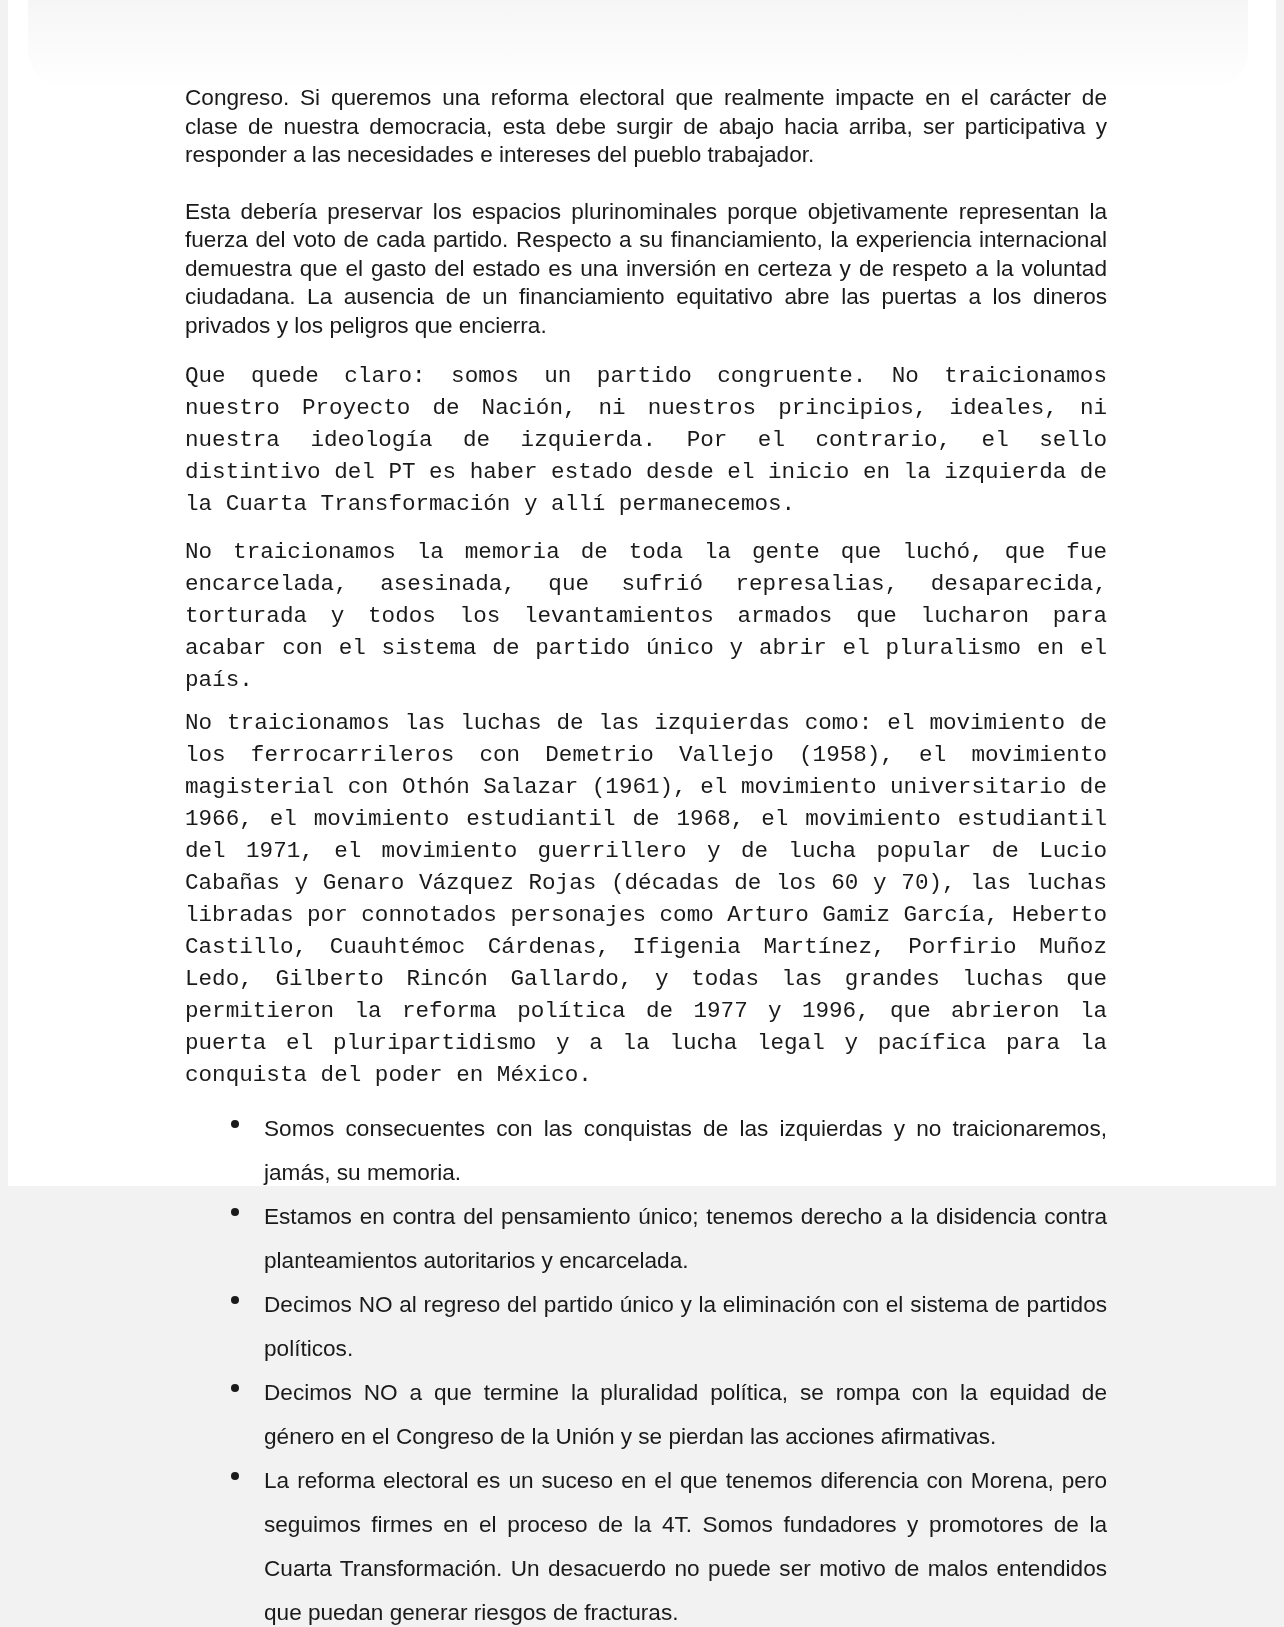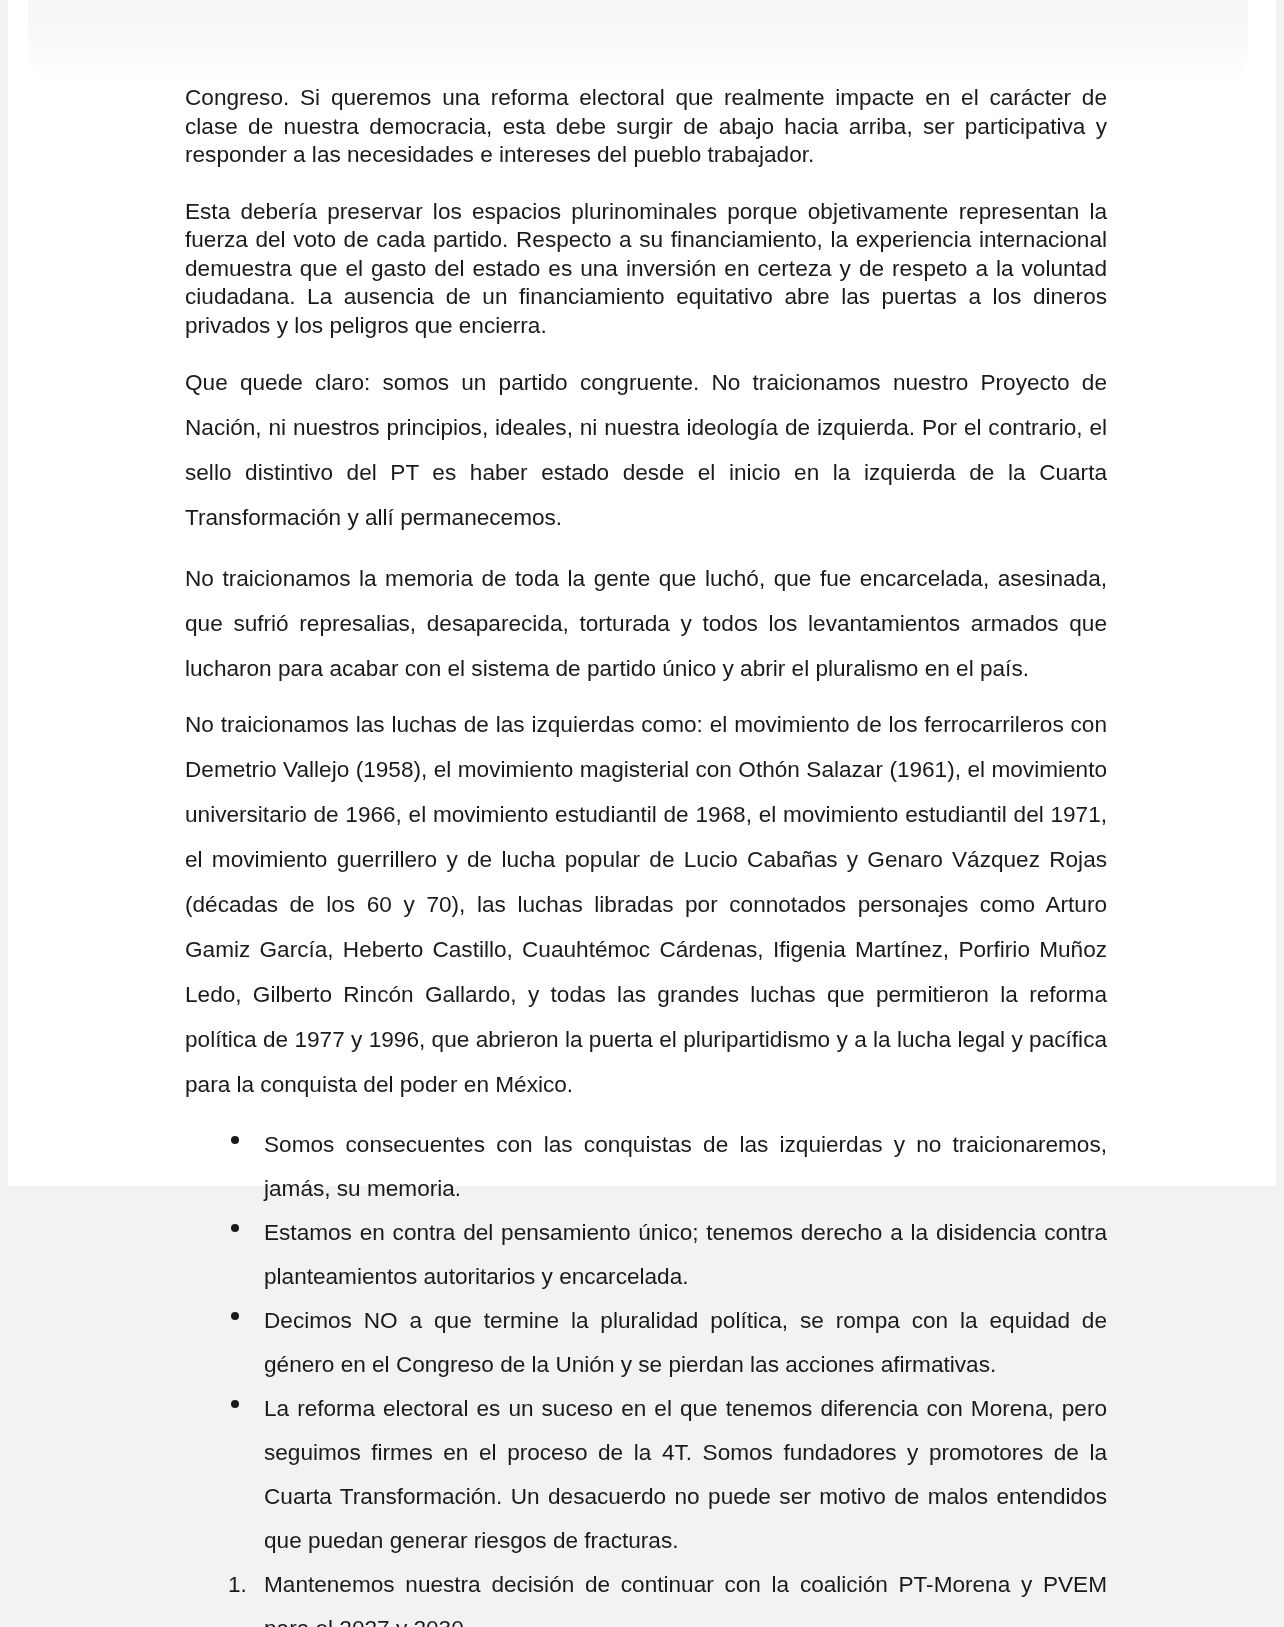--- a/index.html
+++ b/index.html
@@ -28,21 +28,21 @@
     width: 922px;
     color: #1a1a1a;
     font-size: 22.6px;
   }
   p {
     margin: 0;
     text-align: justify;
     text-align-last: left;
   }
   .tight { line-height: 28.5px; }
-  .loose { line-height: 45px; }
+  .loose { line-height: 32px; font-family: Liberation Mono, monospace; }
   .p1 { margin-bottom: 28px; }
   .p2 { margin-bottom: 20px; }
   .p3 { margin-bottom: 16px; }
   .p4 { margin-bottom: 11px; }
   .p5 { margin-bottom: 16px; }
   ul.bullets, ol.numbered {
     list-style: none;
     margin: 0; padding: 0;
   }
   .li {
@@ -81,20 +81,24 @@
       <li class="li">
         <span class="bullet-dot"></span>
         <span>Somos consecuentes con las conquistas de las izquierdas y no traicionaremos, jamás, su memoria.</span>
       </li>
       <li class="li">
         <span class="bullet-dot"></span>
         <span>Estamos en contra del pensamiento único; tenemos derecho a la disidencia contra planteamientos autoritarios y encarcelada.</span>
       </li>
       <li class="li">
         <span class="bullet-dot"></span>
+        <span>Decimos NO al regreso del partido único y la eliminación con el sistema de partidos políticos.</span>
+      </li>
+      <li class="li">
+        <span class="bullet-dot"></span>
         <span>Decimos NO a que termine la pluralidad política, se rompa con la equidad de género en el Congreso de la Unión y se pierdan las acciones afirmativas.</span>
       </li>
       <li class="li">
         <span class="bullet-dot"></span>
         <span>La reforma electoral es un suceso en el que tenemos diferencia con Morena, pero seguimos firmes en el proceso de la 4T. Somos fundadores y promotores de la Cuarta Transformación. Un desacuerdo no puede ser motivo de malos entendidos que puedan generar riesgos de fracturas.</span>
       </li>
     </ul>
 
     <ol class="numbered">
       <li class="li">

